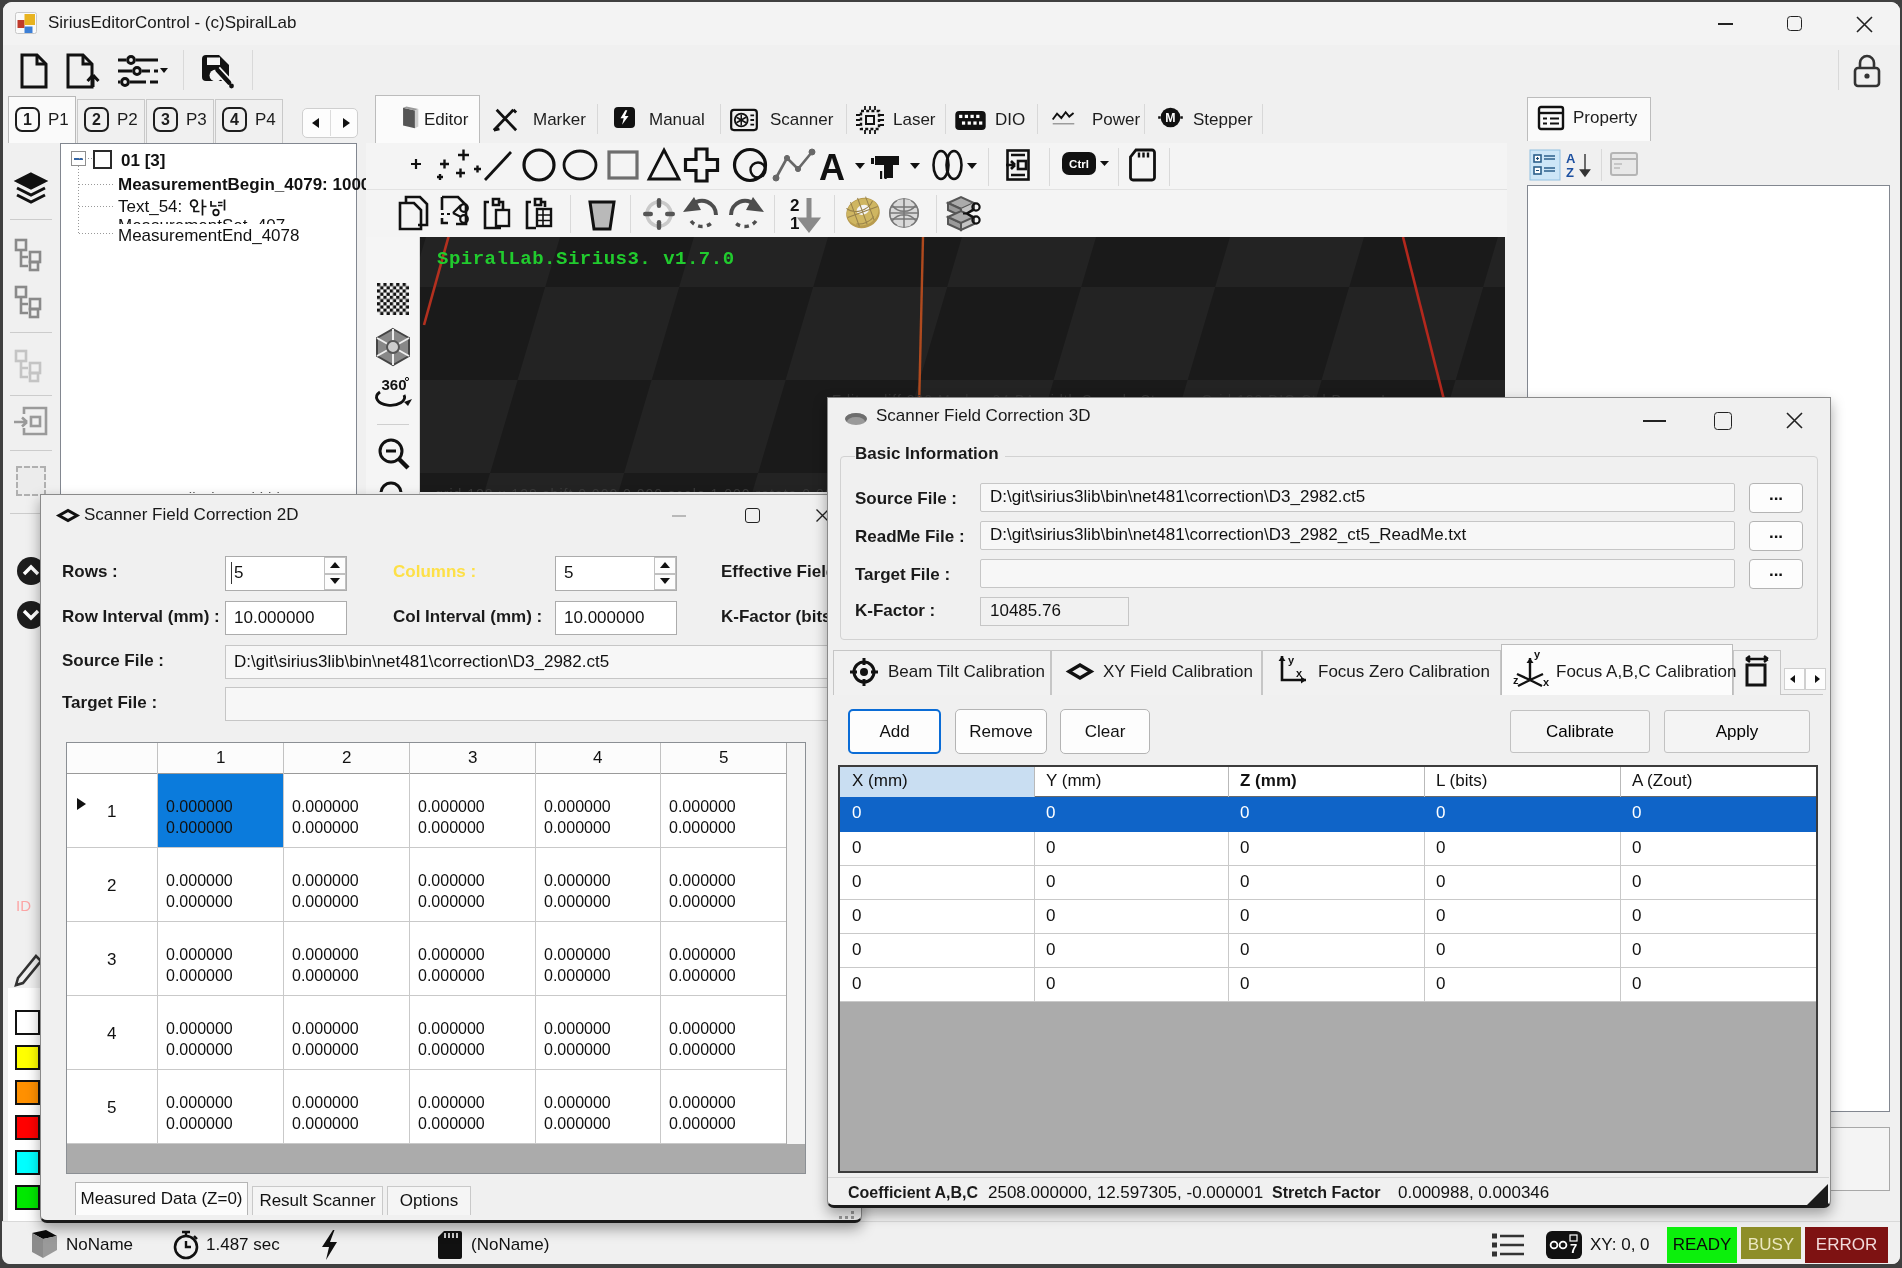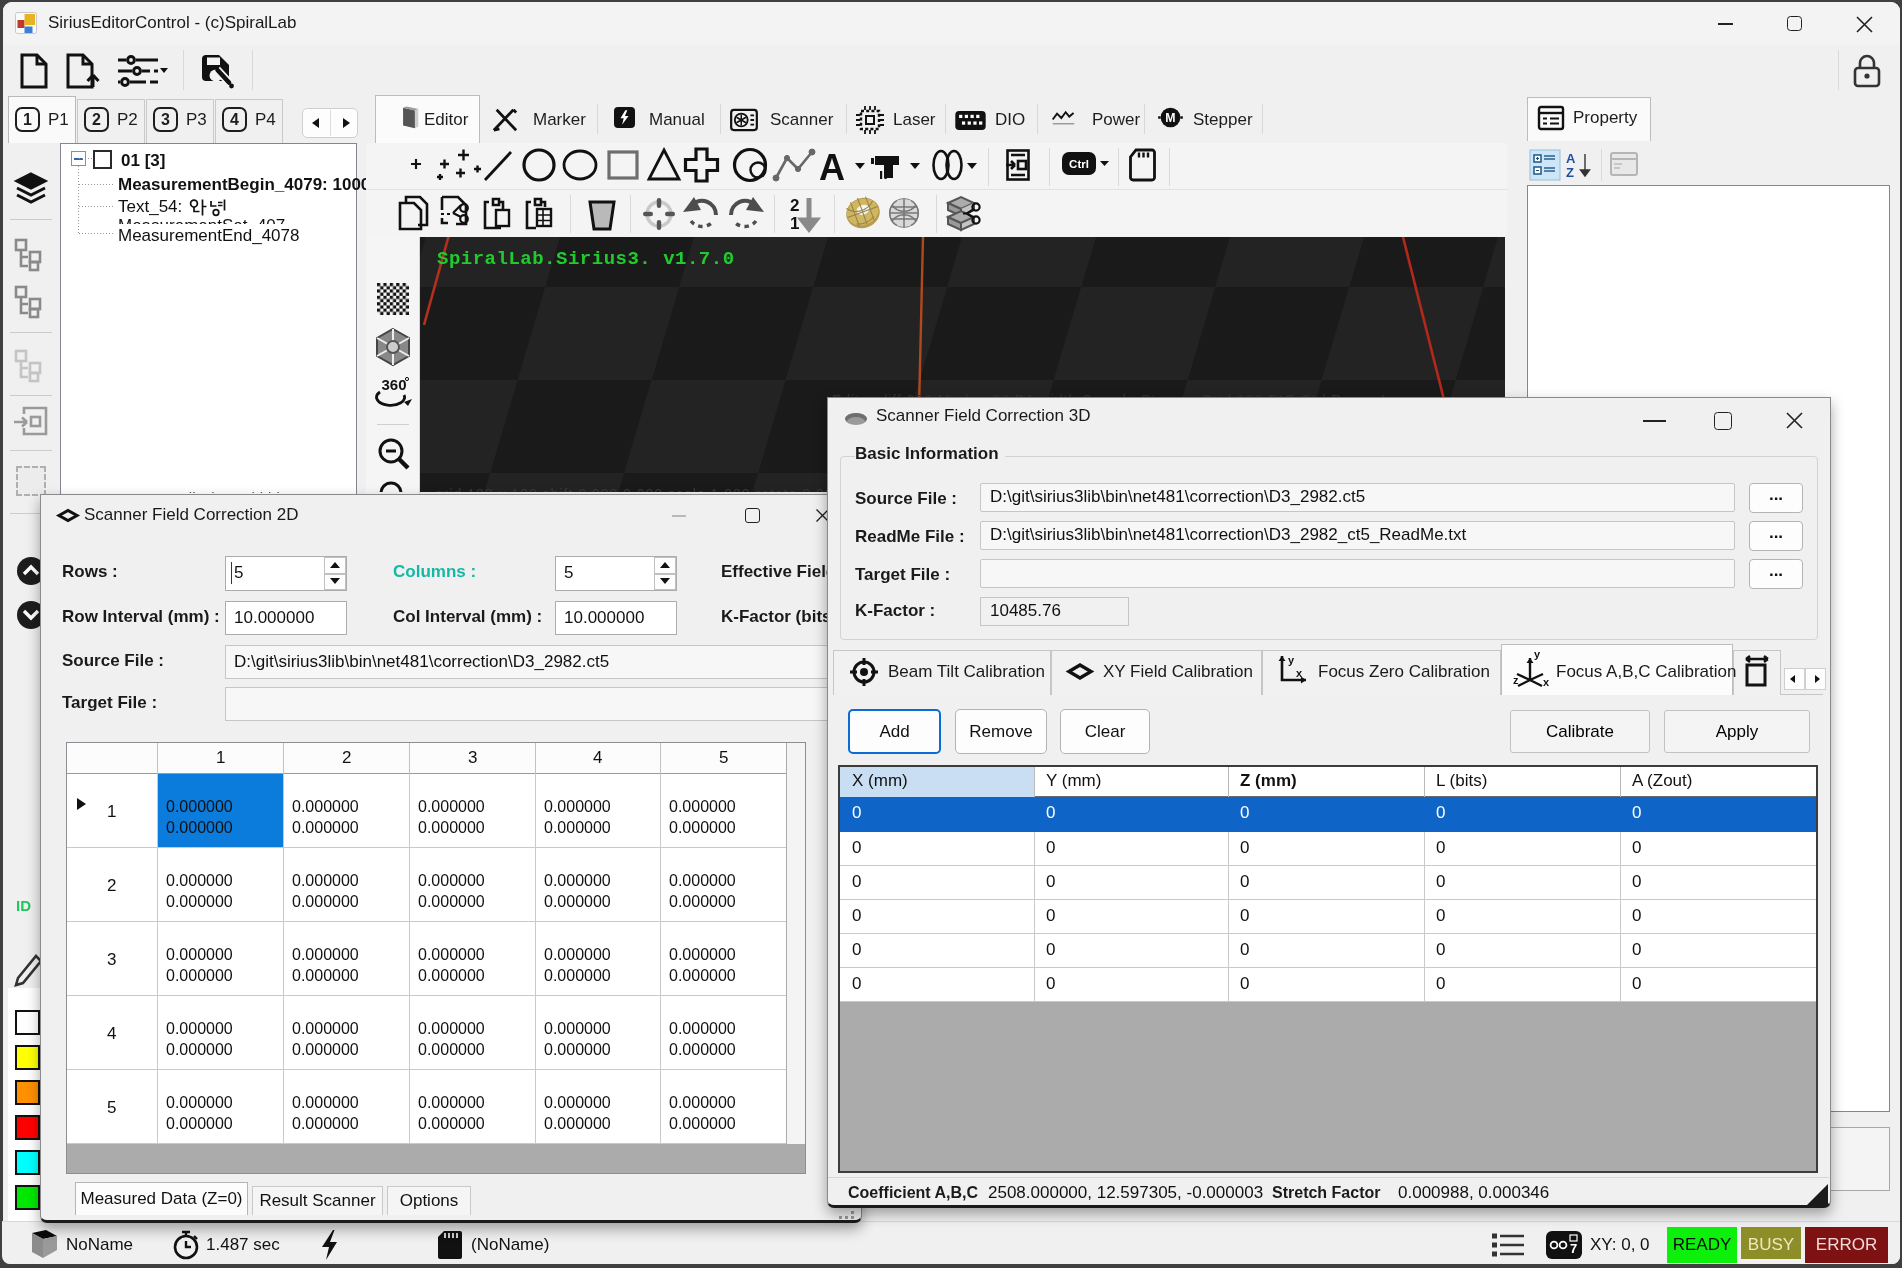--- a/index.html
+++ b/index.html
@@ -122,21 +122,21 @@
   </svg>
 <div class="a" style="left:10px;top:450px;width:42px;height:1px;background:#cccccc;"></div>
 <div class="a" style="left:16px;top:466px;width:30px;height:30px;border:2px dashed #b0b0b0;box-sizing:border-box;background:#ececec;"></div>
 <div class="a" style="left:10px;top:513px;width:42px;height:1px;background:#cccccc;"></div>
 <svg class="a" style="left:16px;top:556px" width="30" height="76" viewBox="0 0 30 76">
 <circle cx="15" cy="15" r="14" fill="#1d1d1d"></circle>
 <path d="M8 18 l7 -7 7 7" stroke="#fff" stroke-width="3.4" fill="none"></path>
 <circle cx="15" cy="59" r="14" fill="#1d1d1d"></circle>
 <path d="M8 55 l7 7 7 -7" stroke="#fff" stroke-width="3.4" fill="none"></path>
 </svg>
-<div class="a txt" style="left:16px;top:897px;font-size:15px;font-weight:700;color:#22c55e;">ID</div>
+<div class="a txt" style="left:16px;top:897px;font-size:15px;font-weight:400;color:#fca5a5;">ID</div>
 <svg class="a" style="left:14px;top:952px" width="30" height="34" viewBox="0 0 30 34">
 <path d="M4 26 L22 4 l5 5 -18 22 -7 2 z" fill="none" stroke="#333" stroke-width="2.6"></path>
 </svg>
 <div class="a" style="left:8px;top:988px;width:34px;height:233px;background:#ffffff;"></div>
 <div class="a" style="left:15px;top:1010px;width:25px;height:25px;background:#ffffff;border:2.4px solid #111;box-sizing:border-box;"></div>
 <div class="a" style="left:15px;top:1045px;width:25px;height:25px;background:#ffff00;border:2.4px solid #111;box-sizing:border-box;"></div>
 <div class="a" style="left:15px;top:1080px;width:25px;height:25px;background:#ff9000;border:2.4px solid #111;box-sizing:border-box;"></div>
 <div class="a" style="left:15px;top:1115px;width:25px;height:25px;background:#ff0000;border:2.4px solid #111;box-sizing:border-box;"></div>
 <div class="a" style="left:15px;top:1150px;width:25px;height:25px;background:#00ffff;border:2.4px solid #111;box-sizing:border-box;"></div>
 <div class="a" style="left:15px;top:1185px;width:25px;height:25px;background:#00e800;border:2.4px solid #111;box-sizing:border-box;"></div>
@@ -521,21 +521,21 @@
 <div class="a inp" style="left:225px;top:556px;width:122px;height:35px;">
     <div style="padding:6px 0 0 8px;">5</div>
   </div>
 <div class="a" style="left:231px;top:562px;width:1.4px;height:22px;background:#333;"></div>
 <div class="a" style="left:324px;top:557px;width:22px;height:16.5px;background:#fdfdfd;border:1px solid #c0c0c0;box-sizing:border-box;"></div>
 <div class="a" style="left:324px;top:573.5px;width:22px;height:16.5px;background:#fdfdfd;border:1px solid #c0c0c0;box-sizing:border-box;"></div>
 <svg class="a" style="left:329px;top:562px" width="12" height="24" viewBox="0 0 12 24">
 <path d="M6 0 l5 6 h-10 z" fill="#111"></path>
     <path d="M6 22 l5 -6 h-10 z" fill="#111"></path>
   </svg>
-<div class="a txt" style="left:393px;top:562px;font-size:17px;font-weight:600;color:#14b8a6;">Columns :</div>
+<div class="a txt" style="left:393px;top:562px;font-size:17px;font-weight:600;color:#fde047;">Columns :</div>
 <div class="a inp" style="left:555px;top:556px;width:122px;height:35px;">
     <div style="padding:6px 0 0 8px;">5</div>
   </div>
 <div class="a" style="left:654px;top:557px;width:22px;height:16.5px;background:#fdfdfd;border:1px solid #c0c0c0;box-sizing:border-box;"></div>
 <div class="a" style="left:654px;top:573.5px;width:22px;height:16.5px;background:#fdfdfd;border:1px solid #c0c0c0;box-sizing:border-box;"></div>
 <svg class="a" style="left:659px;top:562px" width="12" height="24" viewBox="0 0 12 24">
 <path d="M6 0 l5 6 h-10 z" fill="#111"></path>
     <path d="M6 22 l5 -6 h-10 z" fill="#111"></path>
   </svg>
 <div class="a txt" style="left:721px;top:562px;font-size:17px;font-weight:600;color:#1a1a1a;">Effective Field (mm) :</div>
@@ -776,17 +776,17 @@
 <div class="a txt" style="left:1046px;top:974px;font-size:17px;font-weight:400;color:#111;">0</div>
 <div class="a" style="left:1034px;top:968px;width:1px;height:34px;background:#c9c9c9;"></div>
 <div class="a txt" style="left:1240px;top:974px;font-size:17px;font-weight:400;color:#111;">0</div>
 <div class="a" style="left:1228px;top:968px;width:1px;height:34px;background:#c9c9c9;"></div>
 <div class="a txt" style="left:1436px;top:974px;font-size:17px;font-weight:400;color:#111;">0</div>
 <div class="a" style="left:1424px;top:968px;width:1px;height:34px;background:#c9c9c9;"></div>
 <div class="a txt" style="left:1632px;top:974px;font-size:17px;font-weight:400;color:#111;">0</div>
 <div class="a" style="left:1620px;top:968px;width:1px;height:34px;background:#c9c9c9;"></div>
 <div class="a" style="left:828px;top:1177px;width:1001px;height:28px;border-top:1px solid #d5d5d5;"></div>
 <div class="a txt" style="left:848px;top:1184px;font-size:16px;font-weight:600;color:#1a1a1a;">Coefficient A,B,C</div>
-<div class="a txt" style="left:988px;top:1183px;font-size:17px;font-weight:400;color:#111;">2508.000000, 12.597305, -0.000003</div>
+<div class="a txt" style="left:988px;top:1183px;font-size:17px;font-weight:400;color:#111;">2508.000000, 12.597305, -0.000001</div>
 <div class="a txt" style="left:1272px;top:1184px;font-size:16px;font-weight:600;color:#1a1a1a;">Stretch Factor</div>
 <div class="a txt" style="left:1398px;top:1183px;font-size:17px;font-weight:400;color:#111;">0.000988, 0.000346</div>
 <svg class="a" style="left:1806px;top:1184px" width="22" height="21" viewBox="0 0 22 21">
 <path d="M22 0 V21 H1 Z" fill="#1b1b1b"></path>
   </svg>
 </body></html>

